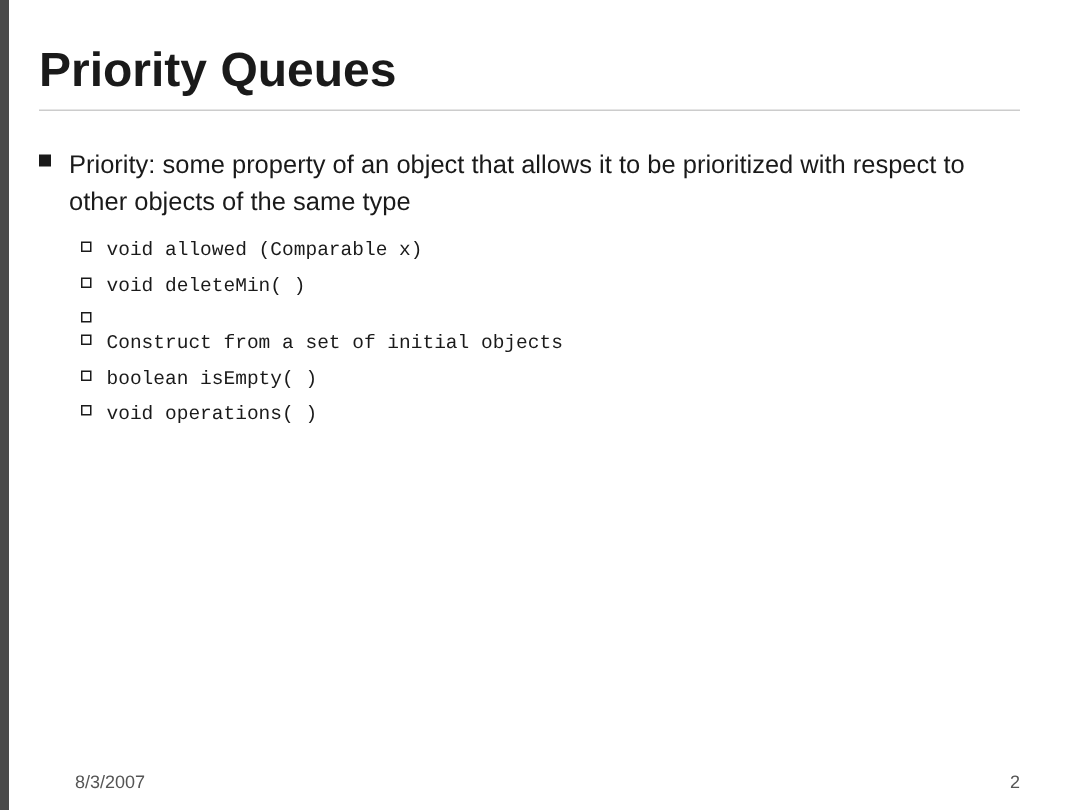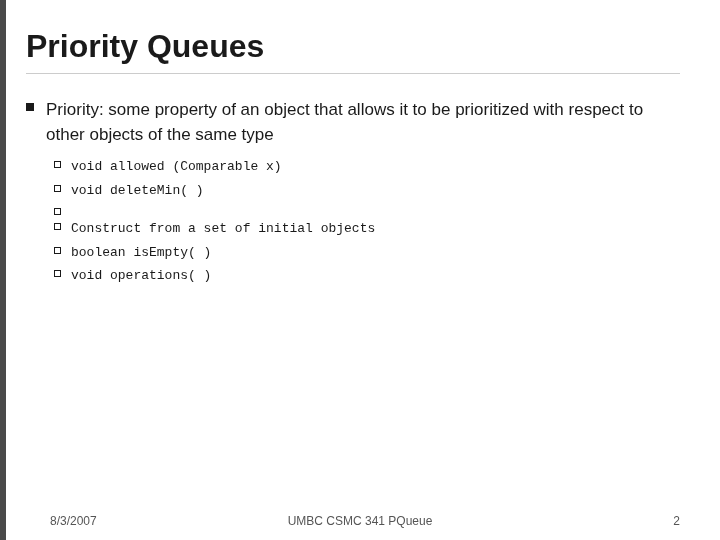--- a/index.html
+++ b/index.html
@@ -172,16 +172,15 @@
         <div class="code-item">
           <div class="code-square"></div>
           <span class="code-text">void operations( )</span>
         </div>
       </div>
     </div>
   </div>
 
   <div class="footer">
     <span class="footer-left">8/3/2007</span>
-    <span class="footer-center">UMBC CSMC 341 PQueue</span>
     <span class="footer-right">2</span>
   </div>
 </div>
 
 </body></html>

